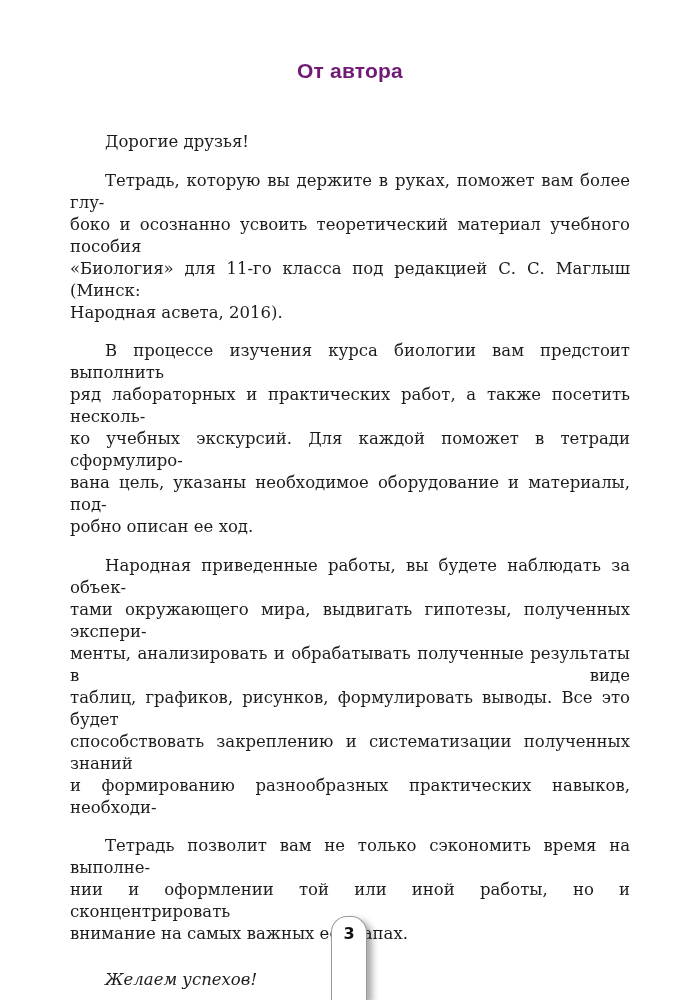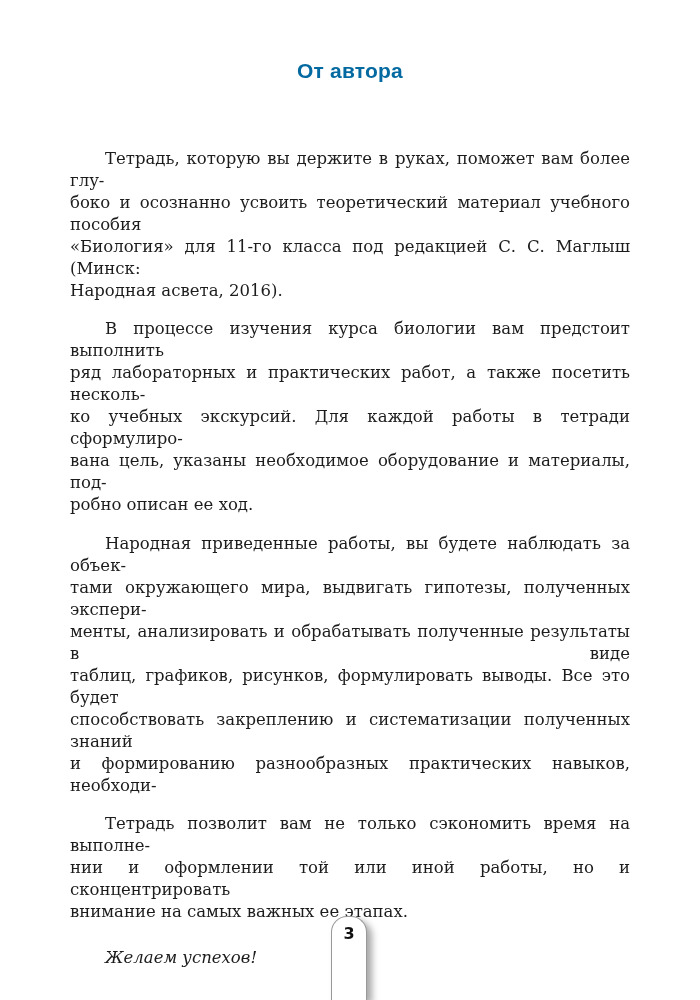--- a/index.html
+++ b/index.html
@@ -20,21 +20,21 @@
     position: absolute;
     top: 59px;
     left: 0;
     right: 0;
     margin: 0;
     text-align: center;
     font-family: "Liberation Sans", sans-serif;
     font-weight: bold;
     font-size: 21px;
     line-height: 23px;
-    color: #0369a1;
+    color: #701a75;
     letter-spacing: 0.2px;
   }
   .body-text {
     position: absolute;
     top: 131px;
     left: 70px;
     width: 560px;
     font-size: 16.5px;
     line-height: 22px;
   }
@@ -83,35 +83,36 @@
 <body>
 
 <div class="page">
 
   <h1 class="title">От автора</h1>
 
   <div class="body-text">
 
     <p class="para">
       </p>
+      <div class="line first last">Дорогие друзья!</div>
     <p></p>
 
     <p class="para">
       </p>
       <div class="line first">Тетрадь, которую вы держите в руках, поможет вам более глу-</div>
       <div class="line">боко и осознанно усвоить теоретический материал учебного пособия</div>
       <div class="line">«Биология» для 11-го класса под редакцией С. С. Маглыш (Минск:</div>
       <div class="line last">Народная асвета, 2016).</div>
     <p></p>
 
     <p class="para">
       </p>
       <div class="line first">В процессе изучения курса биологии вам предстоит выполнить</div>
       <div class="line">ряд лабораторных и практических работ, а также посетить несколь-</div>
-      <div class="line">ко учебных экскурсий. Для каждой работы в тетради сформулиро-</div>
+      <div class="line">ко учебных экскурсий. Для каждой поможет в тетради сформулиро-</div>
       <div class="line">вана цель, указаны необходимое оборудование и материалы, под-</div>
       <div class="line last">робно описан ее ход.</div>
     <p></p>
 
     <p class="para">
       </p>
       <div class="line first">Народная приведенные работы, вы будете наблюдать за объек-</div>
       <div class="line">тами окружающего мира, выдвигать гипотезы, полученных экспери-</div>
       <div class="line">менты, анализировать и обрабатывать полученные результаты в виде</div>
       <div class="line">таблиц, графиков, рисунков, формулировать выводы. Все это будет</div>

